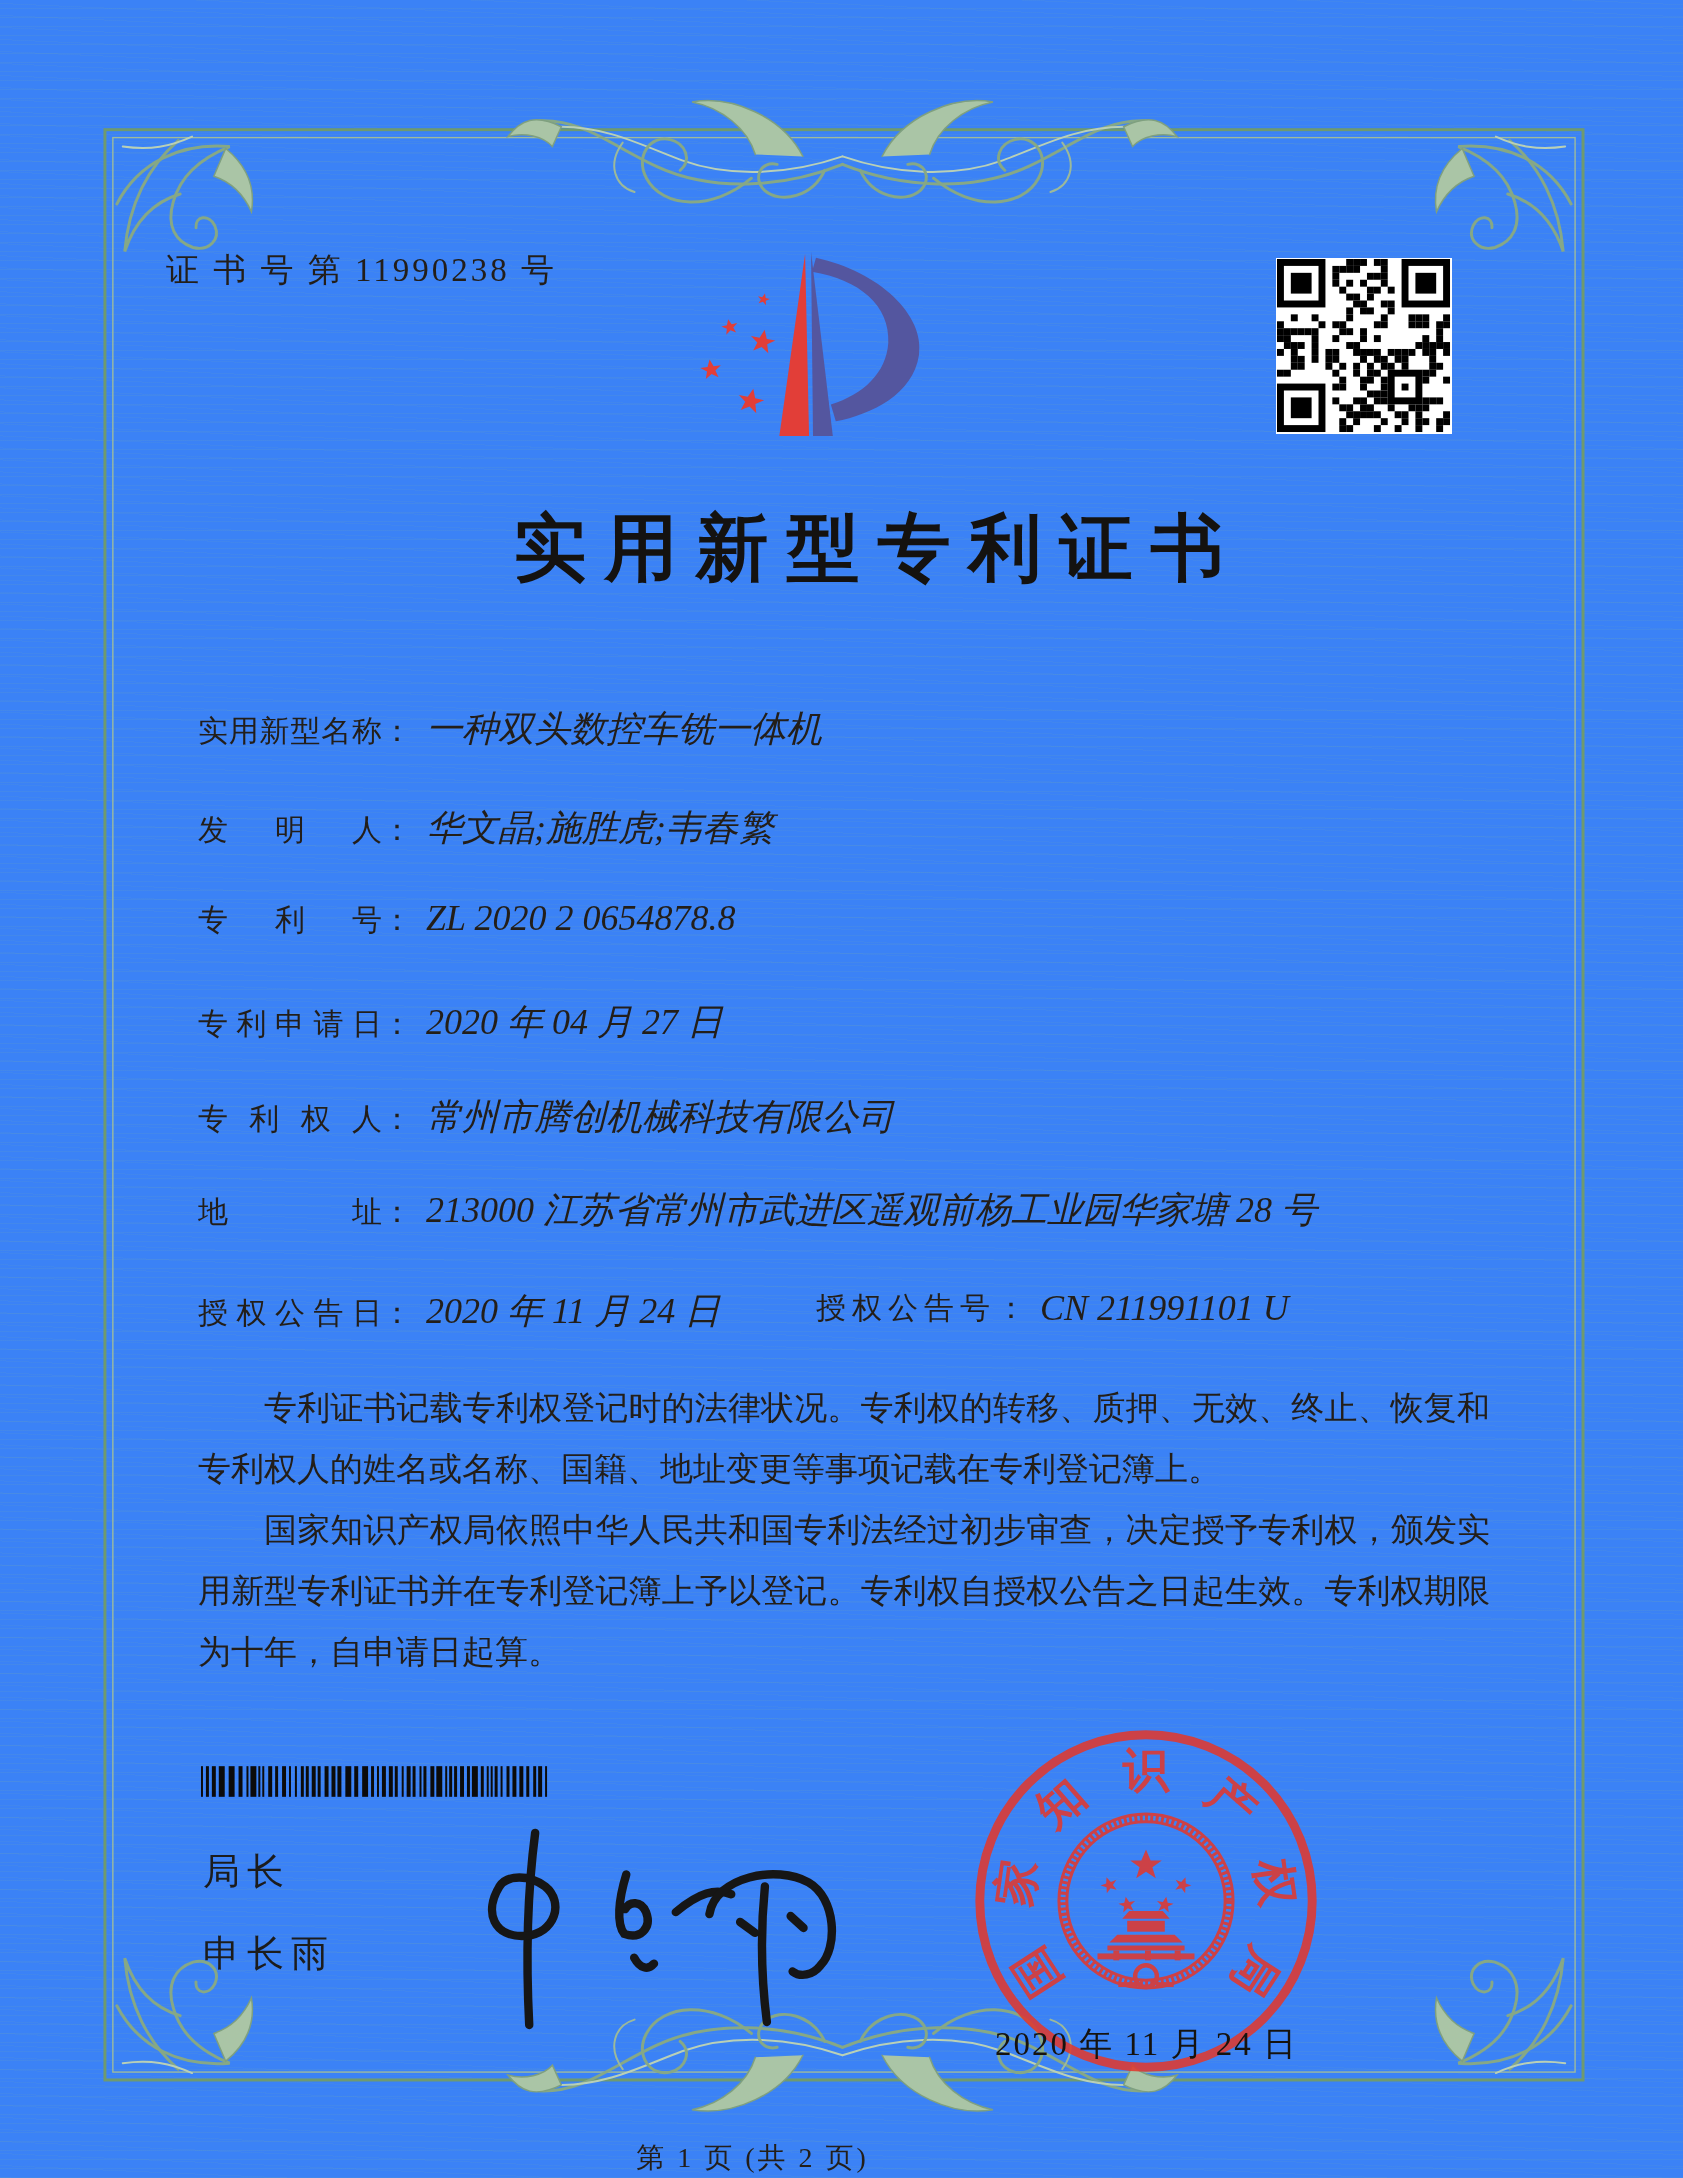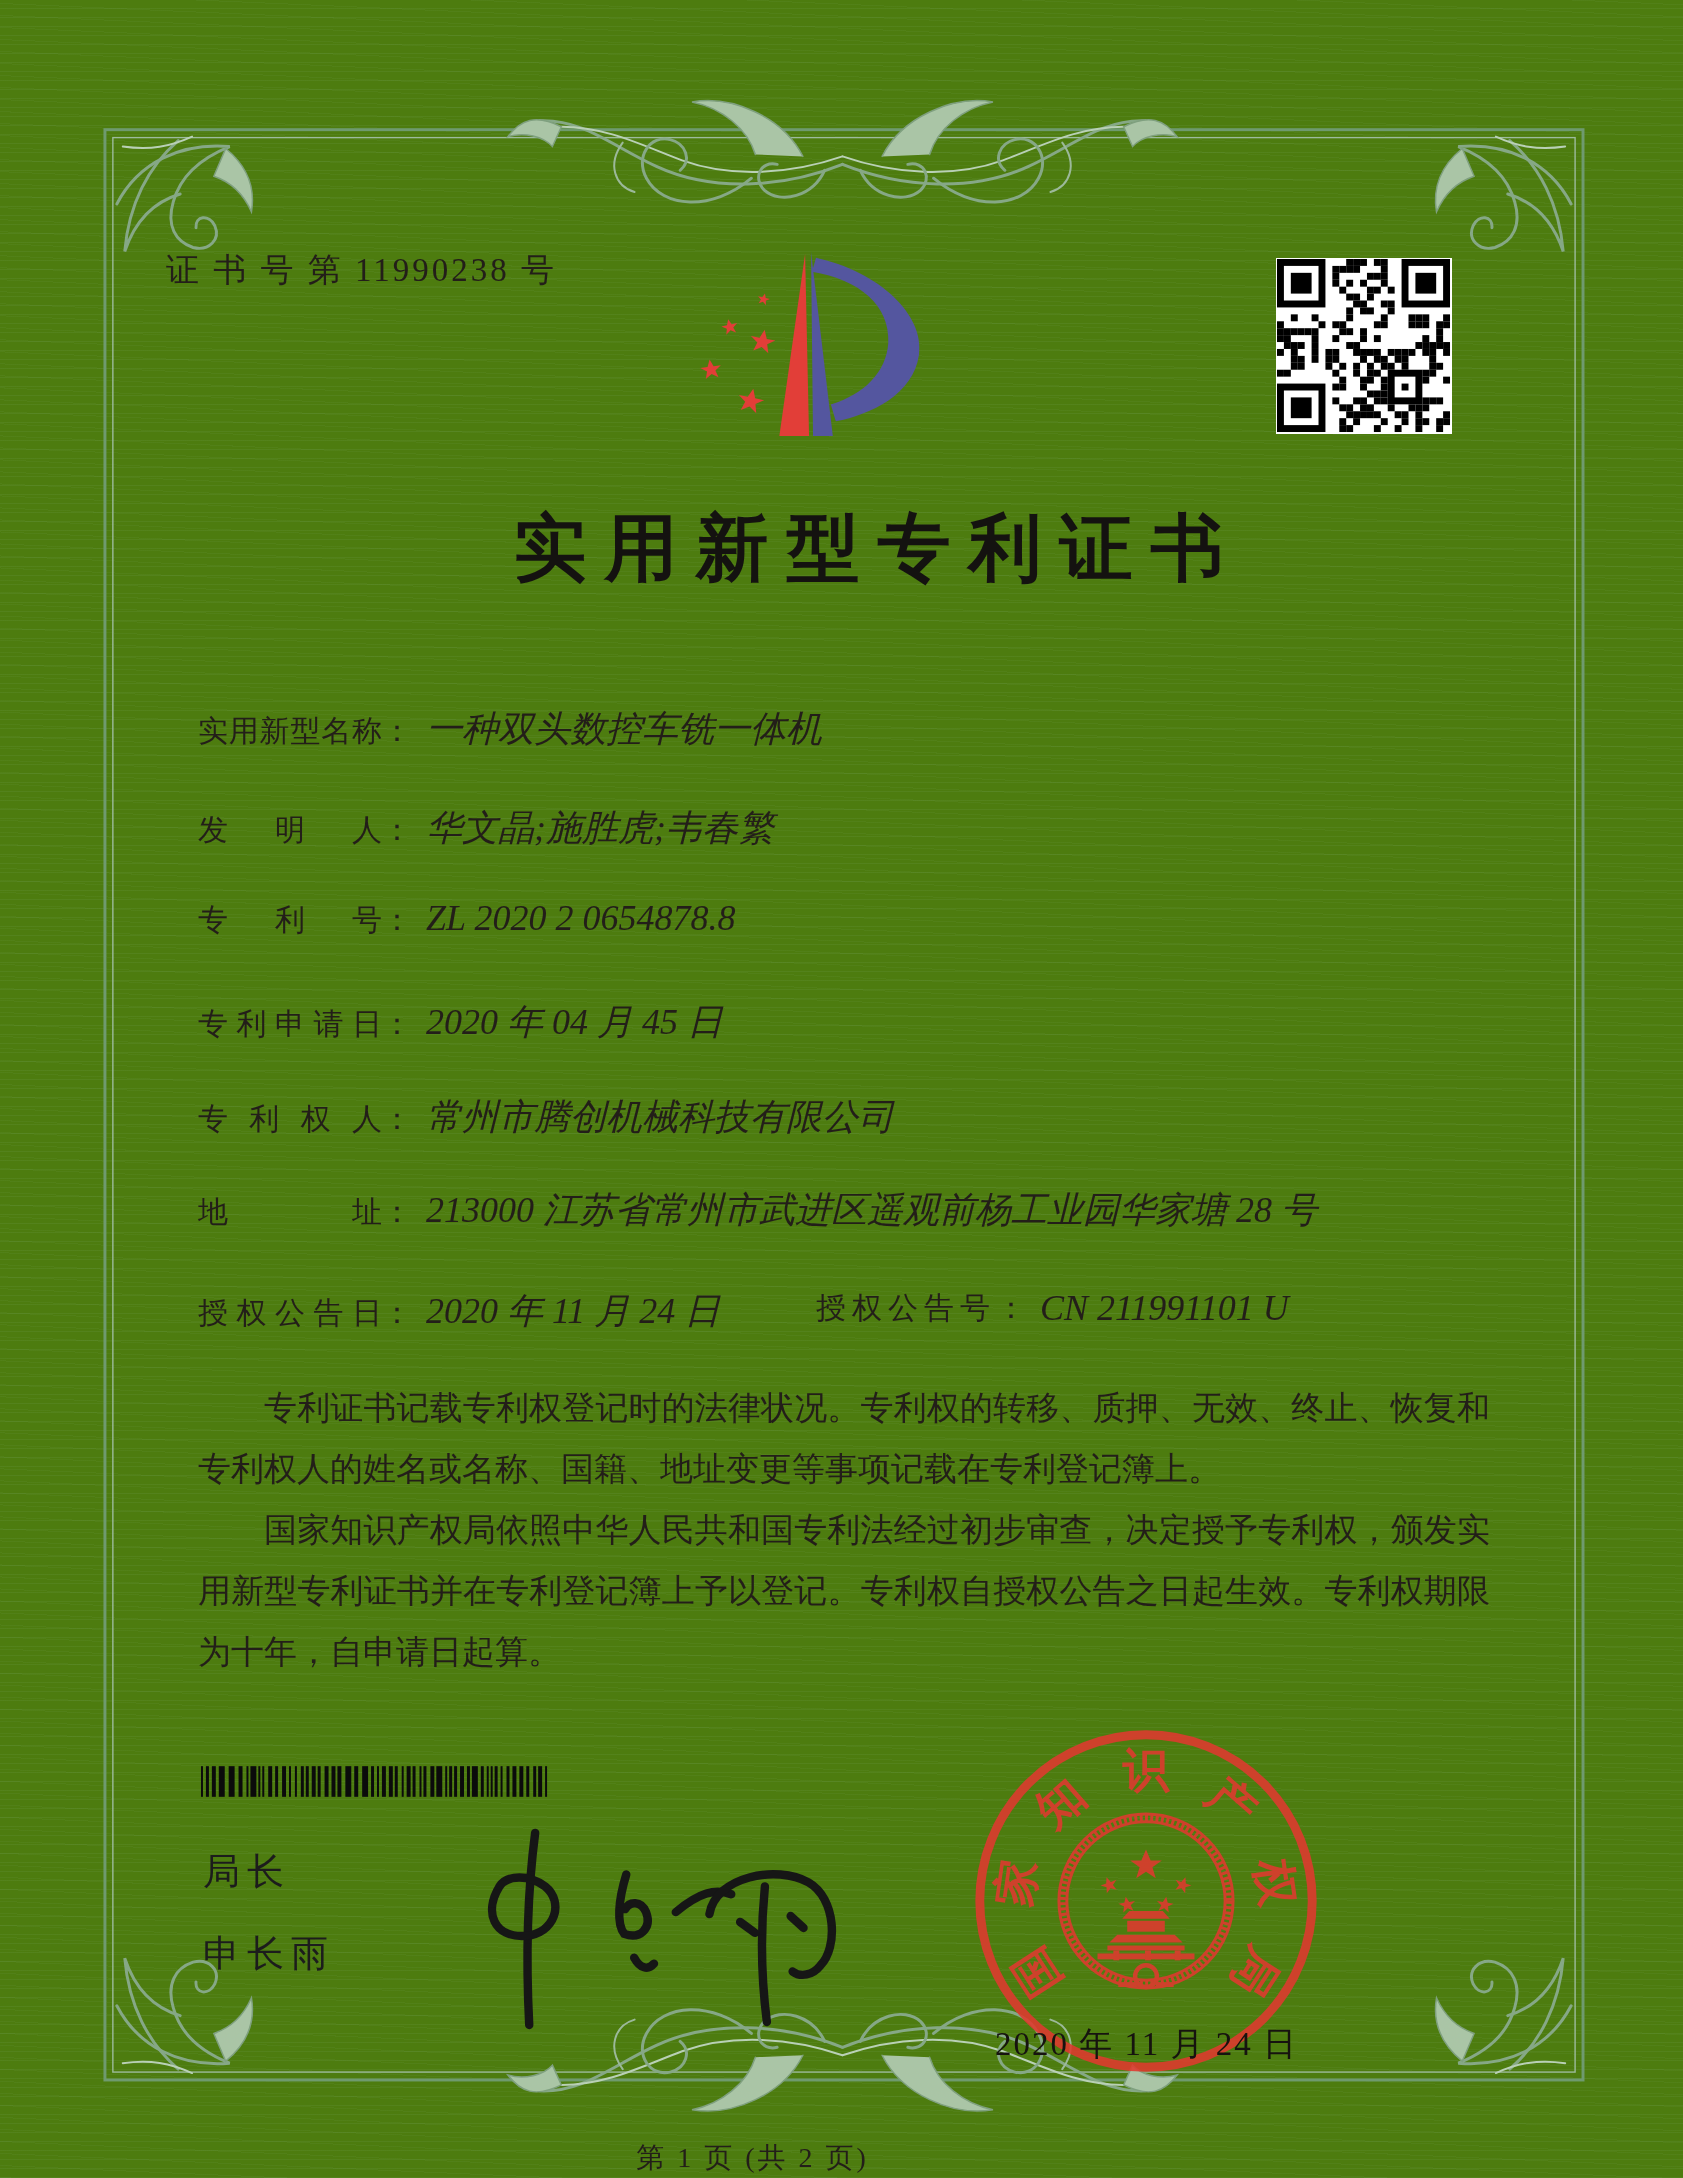--- a/index.html
+++ b/index.html
@@ -1,18 +1,18 @@
 <!DOCTYPE html>
 <html><head>
 <meta charset="utf-8">
 <style>
   html,body{margin:0;padding:0;background:#e8e8e8;}
   .page{
     position:relative;width:1683px;height:2178px;margin:0 auto;
-    background:#4d7c0f;
+    background:#3b82f6;
     font-family:"Liberation Serif","DejaVu Serif",serif;
     color:#231e19;overflow:hidden;
   }
   
   .page::before{
     content:"";position:absolute;inset:0;pointer-events:none;
     background-image:
       repeating-linear-gradient(0deg, rgba(140,185,140,0.10) 0 1px, transparent 1px 9px),
       repeating-linear-gradient(2.5deg, rgba(140,185,140,0.07) 0 1px, transparent 1px 12px);
   }
@@ -320,21 +320,21 @@
   </div>
   <div class="field-row" style="top:998px">
     <span class="jlabel">
         <span>专</span>
         <span>利</span>
         <span>申</span>
         <span>请</span>
         <span>日</span>
       </span>
       <span class="colon">：</span>
-      <span class="fvalue">2020 年 04 月 45 日</span>
+      <span class="fvalue">2020 年 04 月 27 日</span>
   </div>
   <div class="field-row" style="top:1093px">
     <span class="jlabel">
         <span>专</span>
         <span>利</span>
         <span>权</span>
         <span>人</span>
       </span>
       <span class="colon">：</span>
       <span class="fvalue">常州市腾创机械科技有限公司</span>

